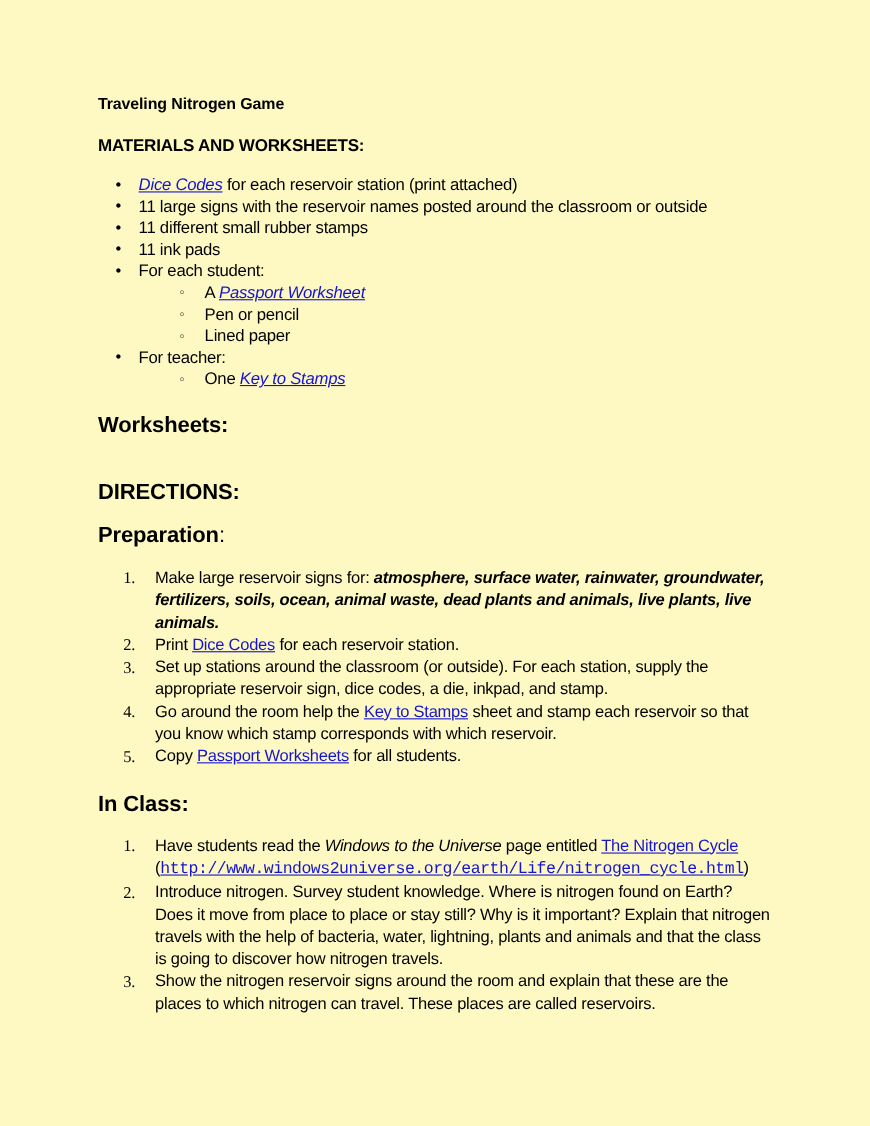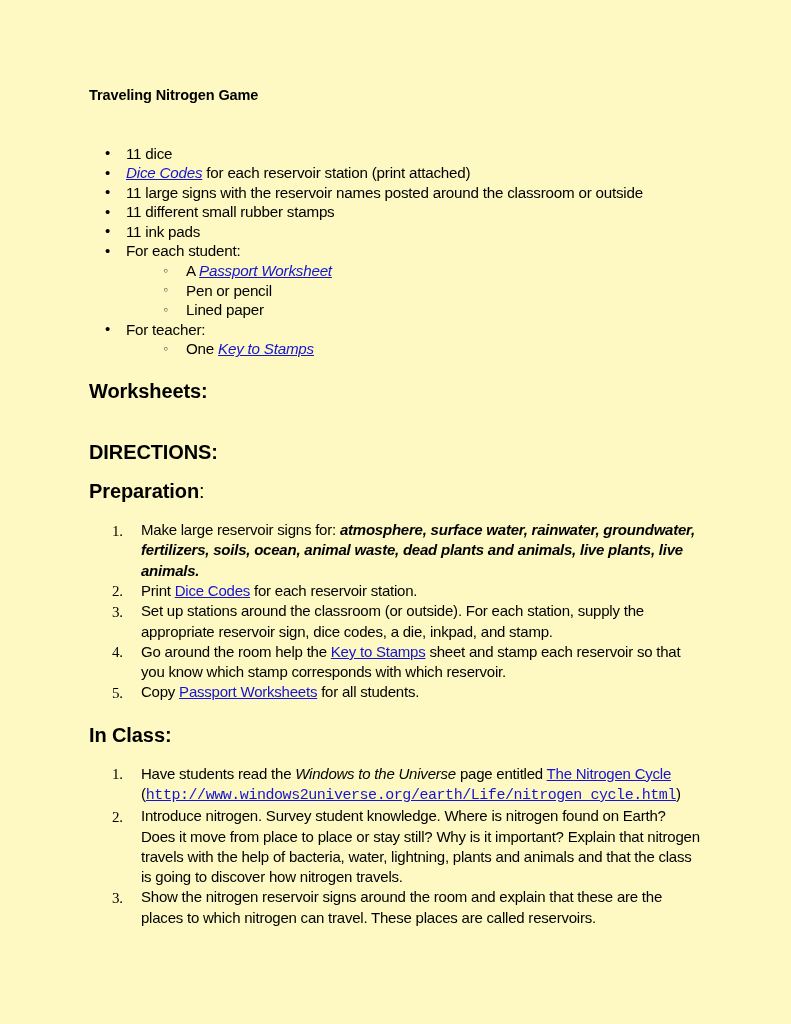--- a/index.html
+++ b/index.html
@@ -127,25 +127,25 @@
 </style>
 </head>
 <body>
 
 <div class="page">
 
   <div class="doc-title">Traveling Nitrogen Game</div>
 
   <div class="spacer-lg"></div>
 
+  <div class="section-heading">MATERIALS AND WORKSHEETS:</div>
 
   <div class="spacer-md"></div>
 
   <ul class="bullets">
-    <li><span>11 dice</span></li>
     <li><a class="lnk ital" href="#">Dice Codes</a><span> for each reservoir station (print attached)</span></li>
     <li><span>11 large signs with the reservoir names posted around the classroom or outside</span></li>
     <li><span>11 different small rubber stamps</span></li>
     <li><span>11 ink pads</span></li>
     <li><span>For each student:</span></li>
   </ul>
 
   <ul class="sub-bullets">
     <li><span>A </span><a class="lnk ital" href="#">Passport Worksheet</a></li>
     <li><span>Pen or pencil</span></li>

